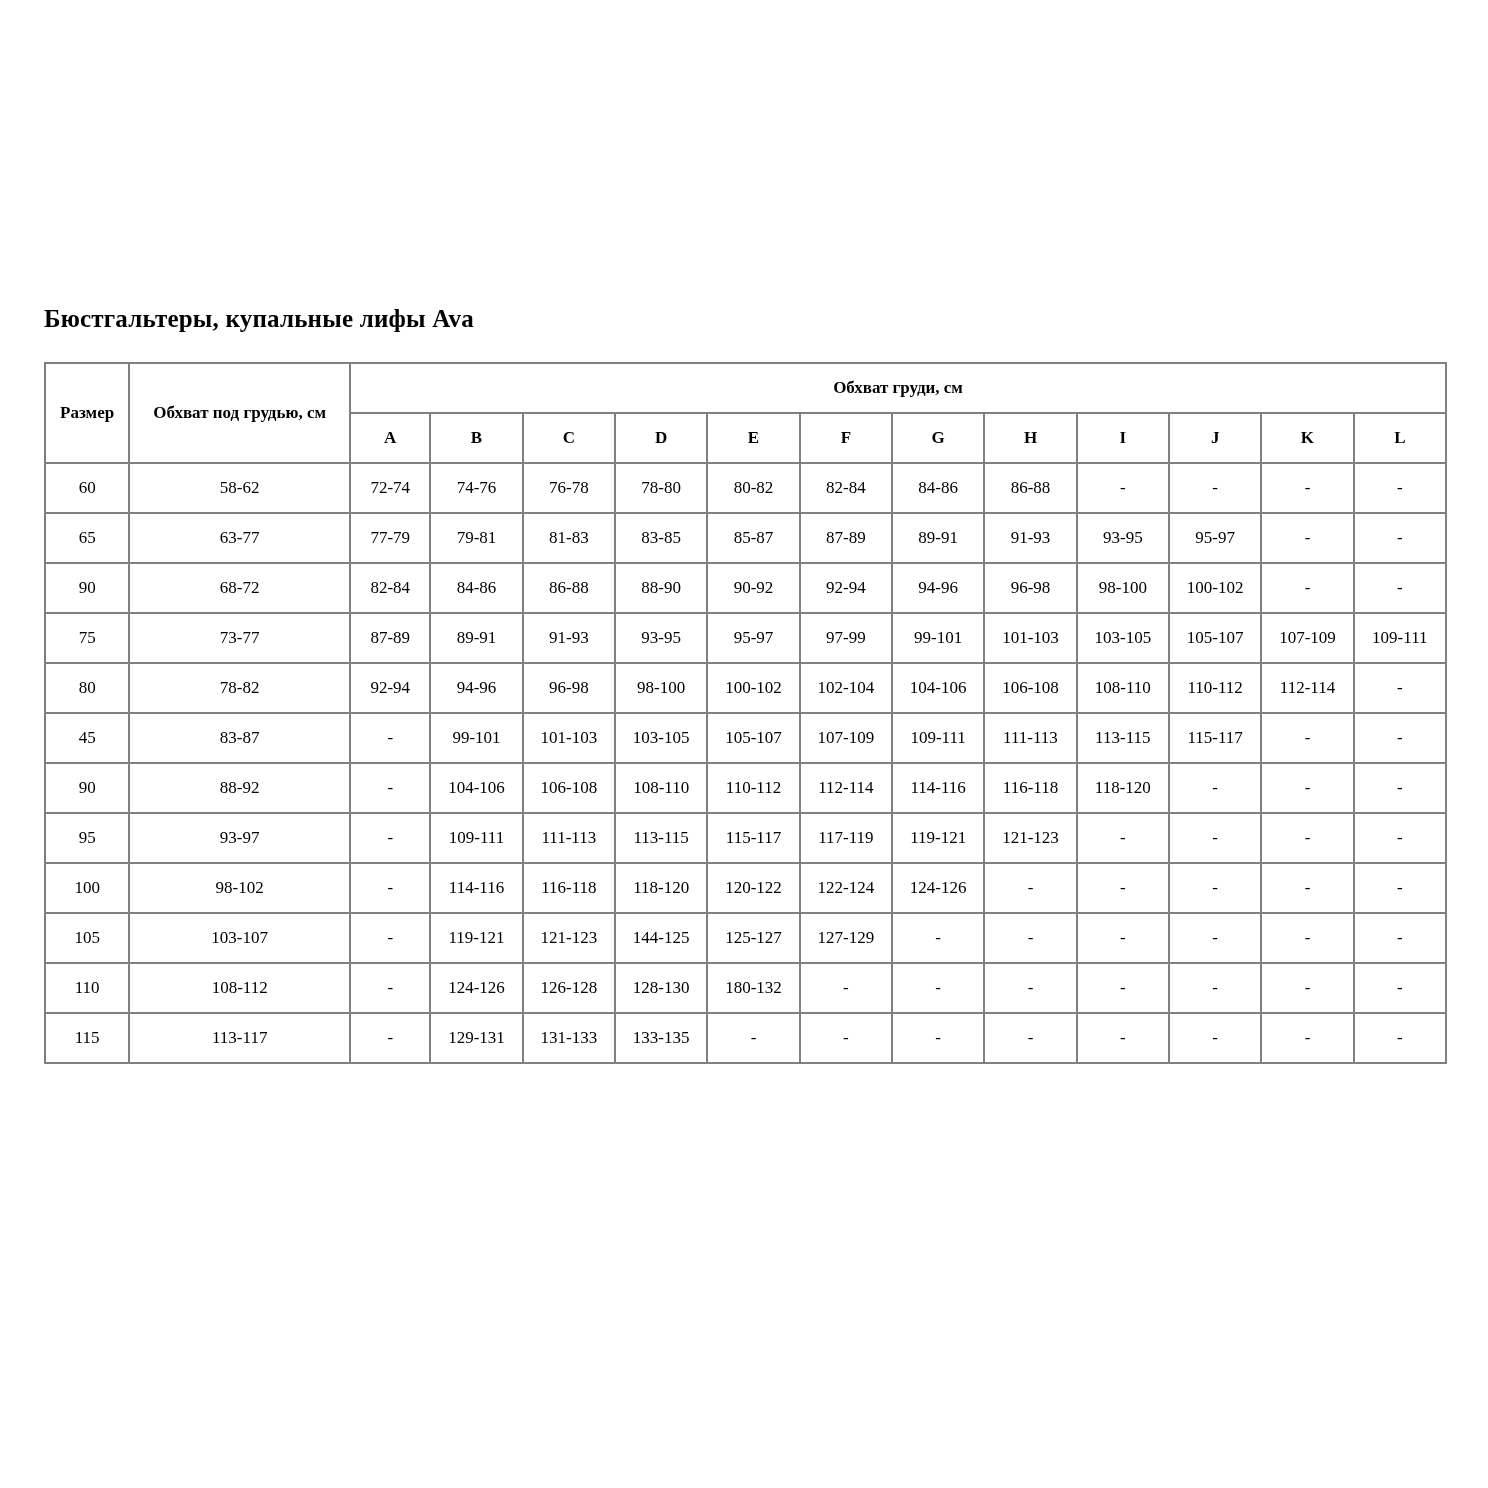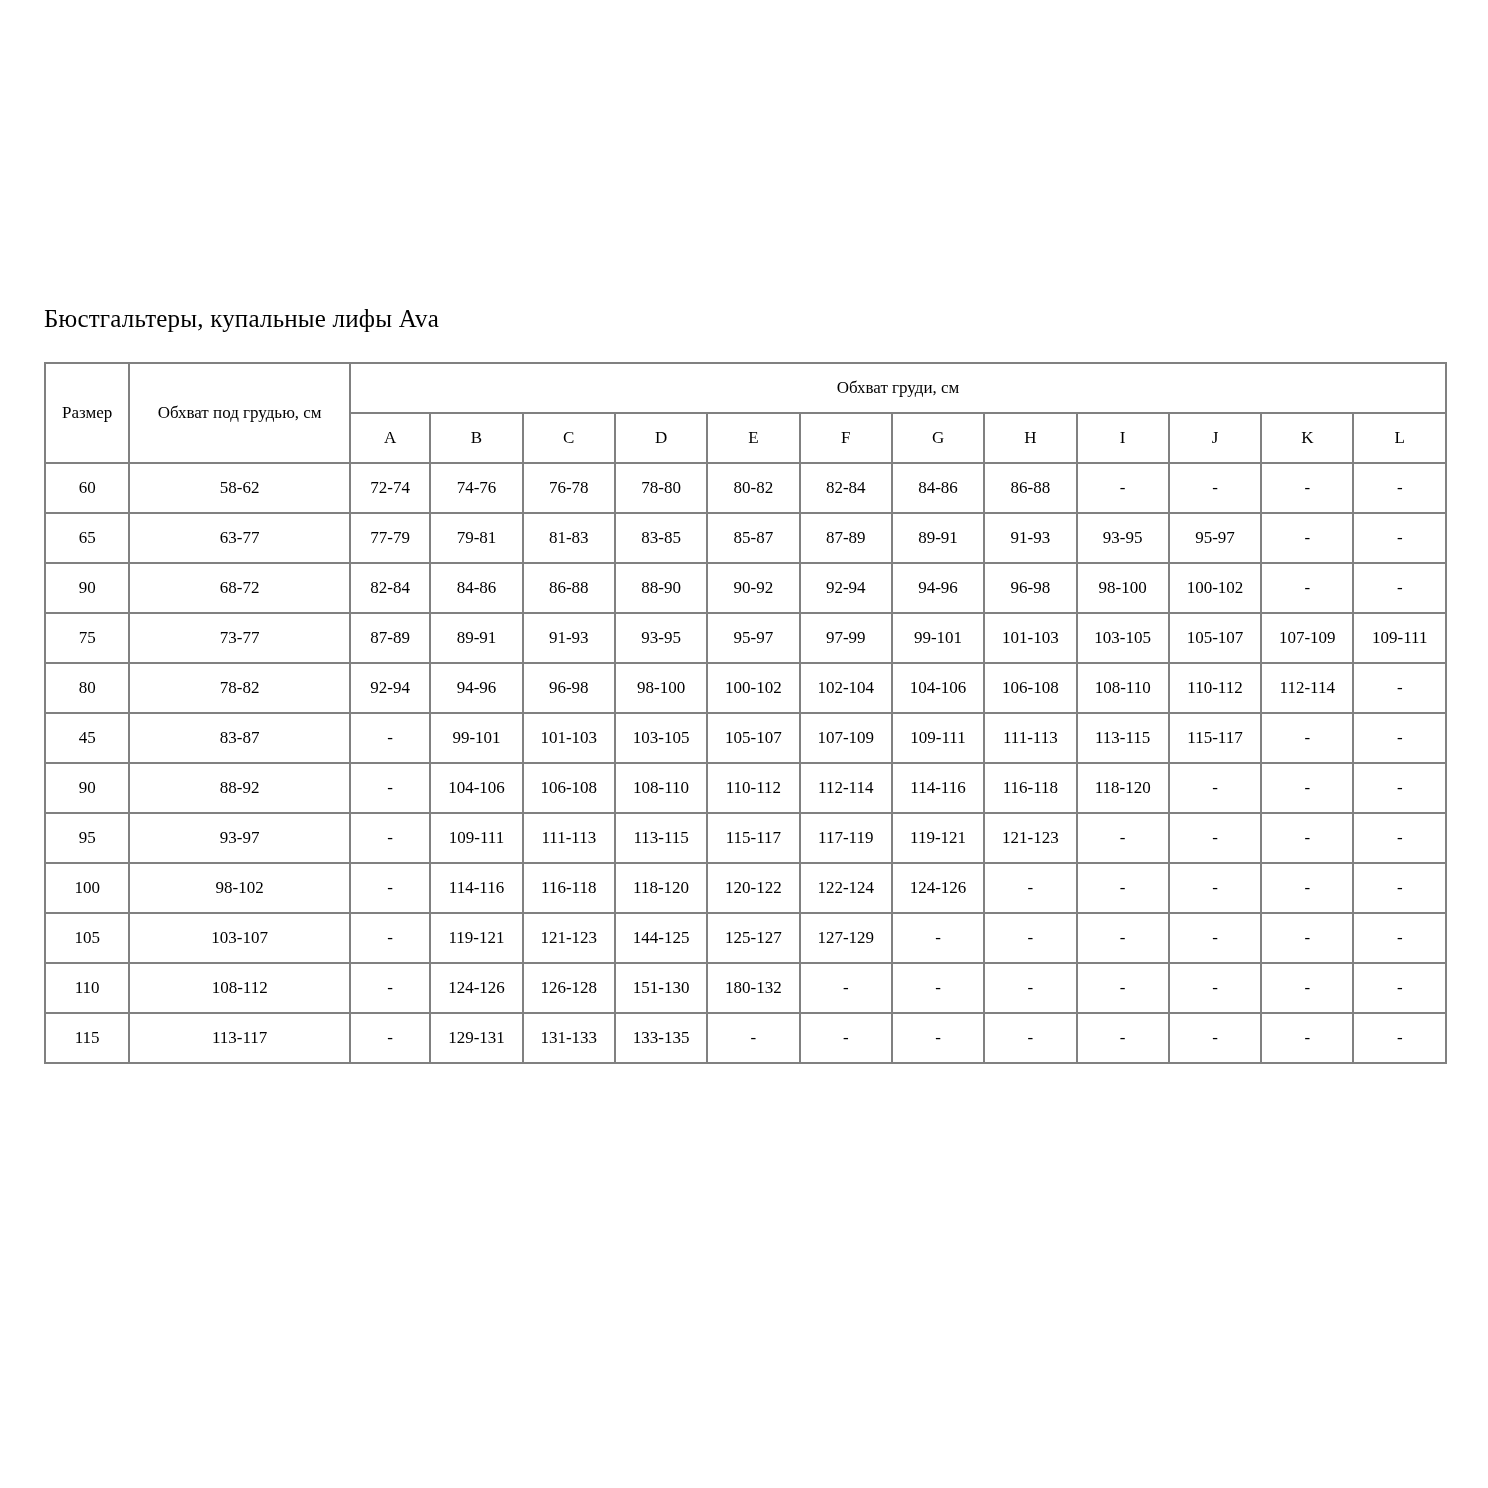--- a/index.html
+++ b/index.html
@@ -15,21 +15,21 @@
     overflow: hidden;
   }
   .page {
     padding: 0 41px 0 44px;
     box-sizing: border-box;
   }
   .page-title {
     margin: 0;
     padding-top: 305px;
     font-size: 25px;
-    font-weight: normal;
+    font-weight: bold;
     letter-spacing: 0.2px;
     color: #000000;
   }
   table.size-table {
     margin-top: 29px;
     border-collapse: collapse;
     table-layout: fixed;
     width: 1403px;
   }
   table.size-table th,
@@ -38,21 +38,21 @@
     text-align: center;
     vertical-align: middle;
     font-size: 17px;
     font-weight: normal;
     padding: 0;
     height: 48px;
     overflow: hidden;
     white-space: nowrap;
   }
   table.size-table thead th {
-    font-weight: normal;
+    font-weight: bold;
     margin-top: 25px;
   }
 </style>
 </head>
 <body>
 
 <div class="page">
   <h1 class="page-title">Бюстгальтеры, купальные лифы Ava</h1>
 
   <table class="size-table">
@@ -253,21 +253,21 @@
           <td>-</td>
           <td>-</td>
           <td>-</td>
         </tr>
         <tr>
           <td>110</td>
           <td>108-112</td>
           <td>-</td>
           <td>124-126</td>
           <td>126-128</td>
-          <td>151-130</td>
+          <td>128-130</td>
           <td>180-132</td>
           <td>-</td>
           <td>-</td>
           <td>-</td>
           <td>-</td>
           <td>-</td>
           <td>-</td>
           <td>-</td>
         </tr>
         <tr>

